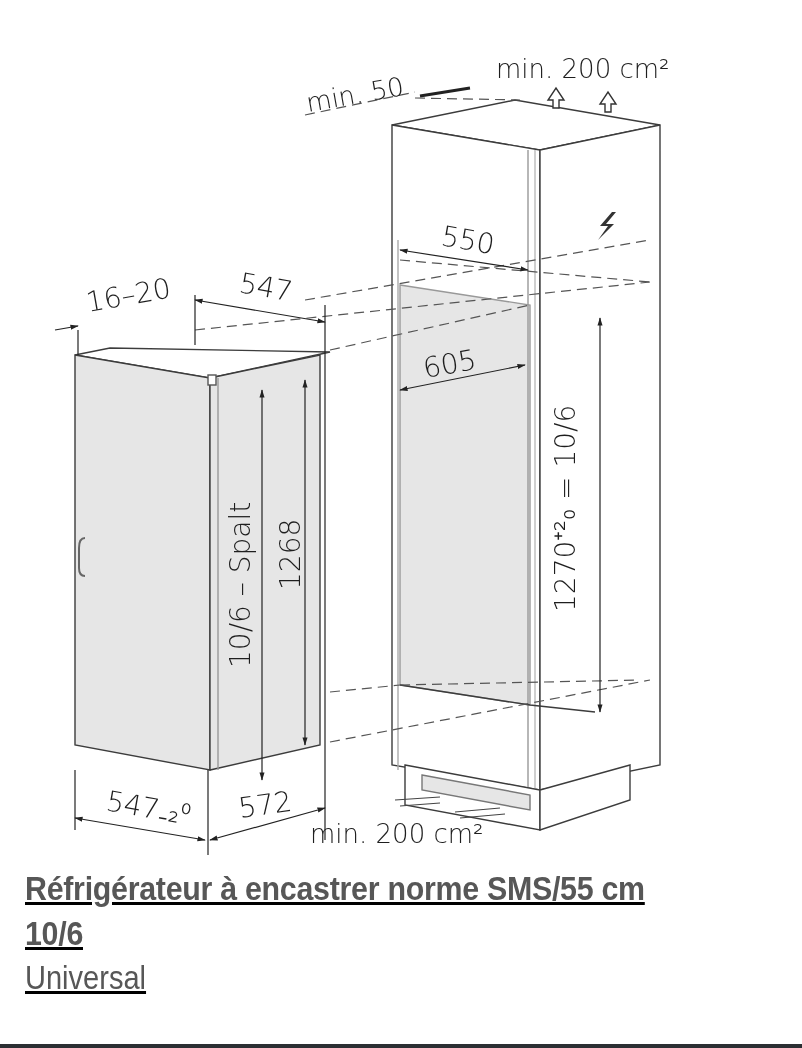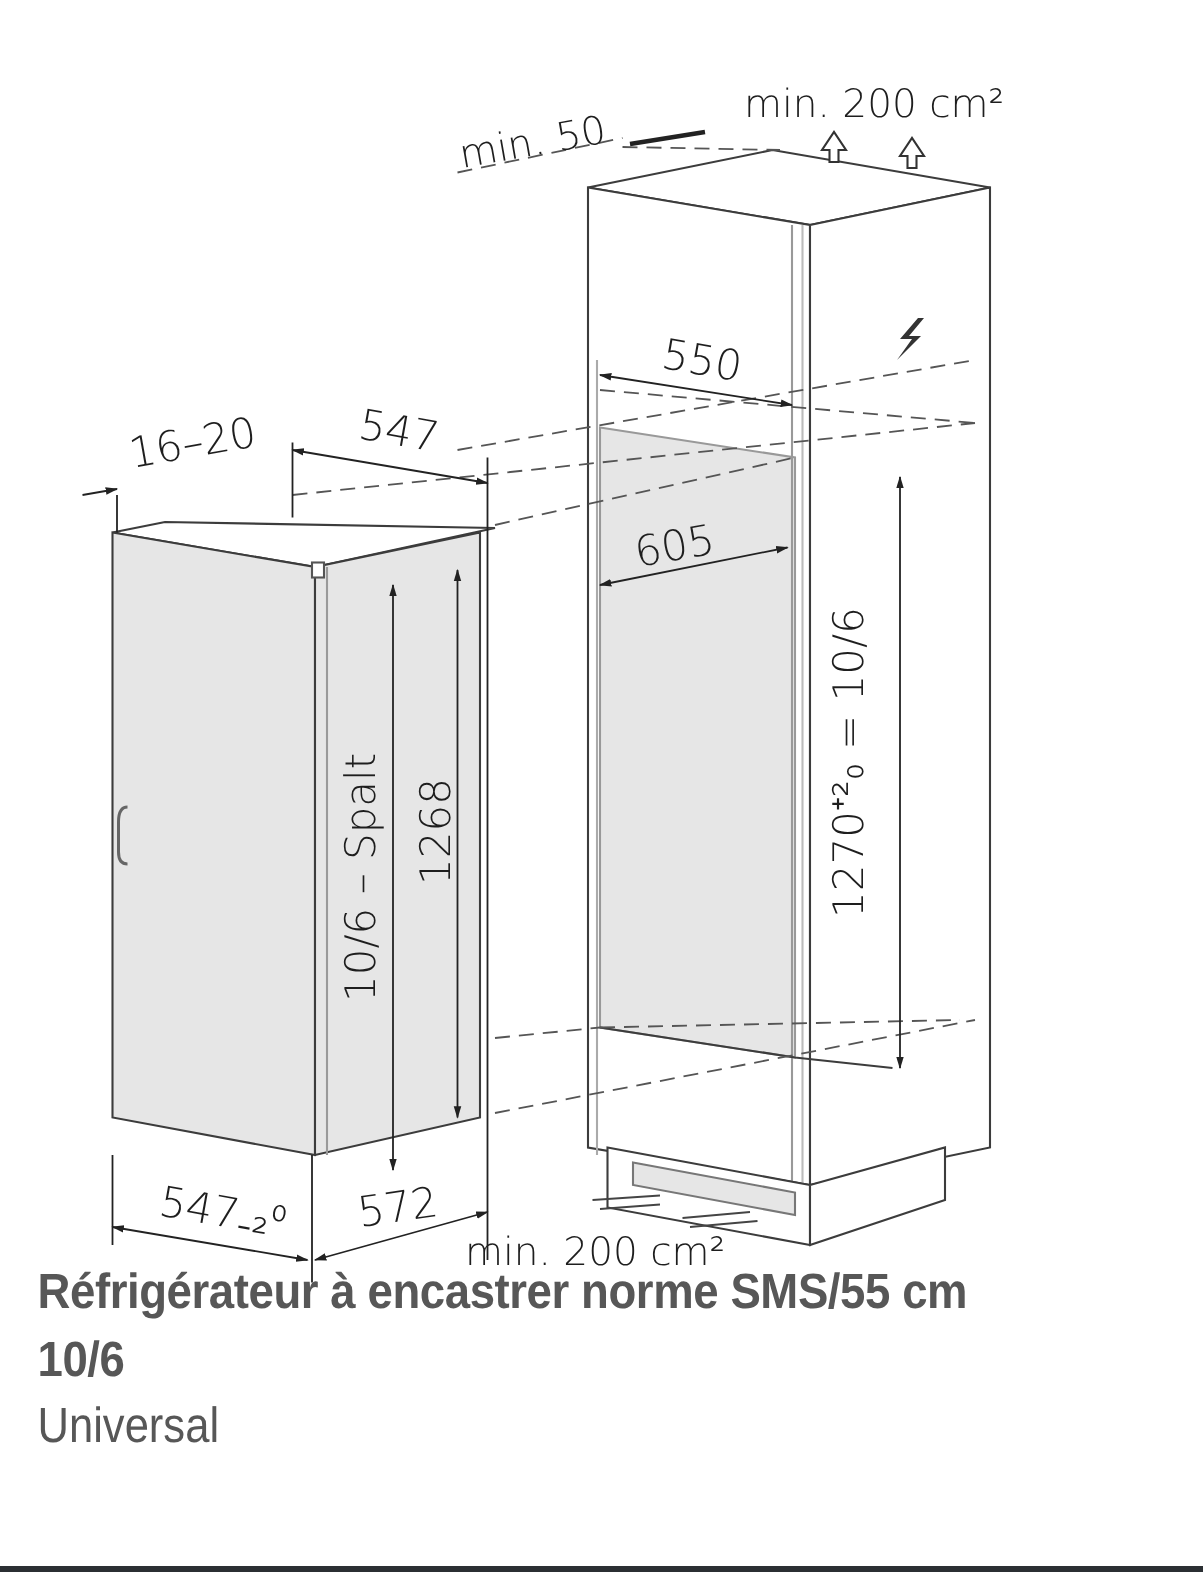--- a/index.html
+++ b/index.html
@@ -1,19 +1,19 @@
 <!DOCTYPE html>
 <html><head>
 <meta charset="utf-8">
 <style>
   html, body { margin:0; padding:0; background:#ffffff; }
   body { width:802px; height:1048px; position:relative; overflow:hidden; font-family:"DejaVu Sans", sans-serif; }
   #diagram { position:absolute; left:0; top:0; width:802px; height:860px; }
   .dim { font-family:"DejaVu Sans", sans-serif; fill:#1e1e1e; font-weight:200; }
-  .caption { position:absolute; left:25px; top:838px; width:770px; }
+  .caption { position:absolute; left:25px; top:866px; width:770px;text-decoration:underline; }
   .title { font-family:"Liberation Sans", sans-serif; font-weight:bold; font-size:33px; line-height:45px; color:#575757; letter-spacing:-0.3px; transform:scaleX(0.92); transform-origin:left top; white-space:nowrap; }
   .subtitle { font-family:"Liberation Sans", sans-serif; font-size:33px; line-height:44px; color:#575757; transform:scaleX(0.88); transform-origin:left top; margin-top:0px; }
   .bottom-bar { position:absolute; left:0; bottom:0; width:802px; height:4px; background:#2b2f33; }
 </style>
 </head>
 <body>
 
 <svg id="diagram" viewBox="0 0 802 860" xmlns="http://www.w3.org/2000/svg">
   <defs>
     <marker id="arr" viewBox="0 0 10 10" refX="9" refY="5" markerWidth="7" markerHeight="7" orient="auto-start-reverse">

